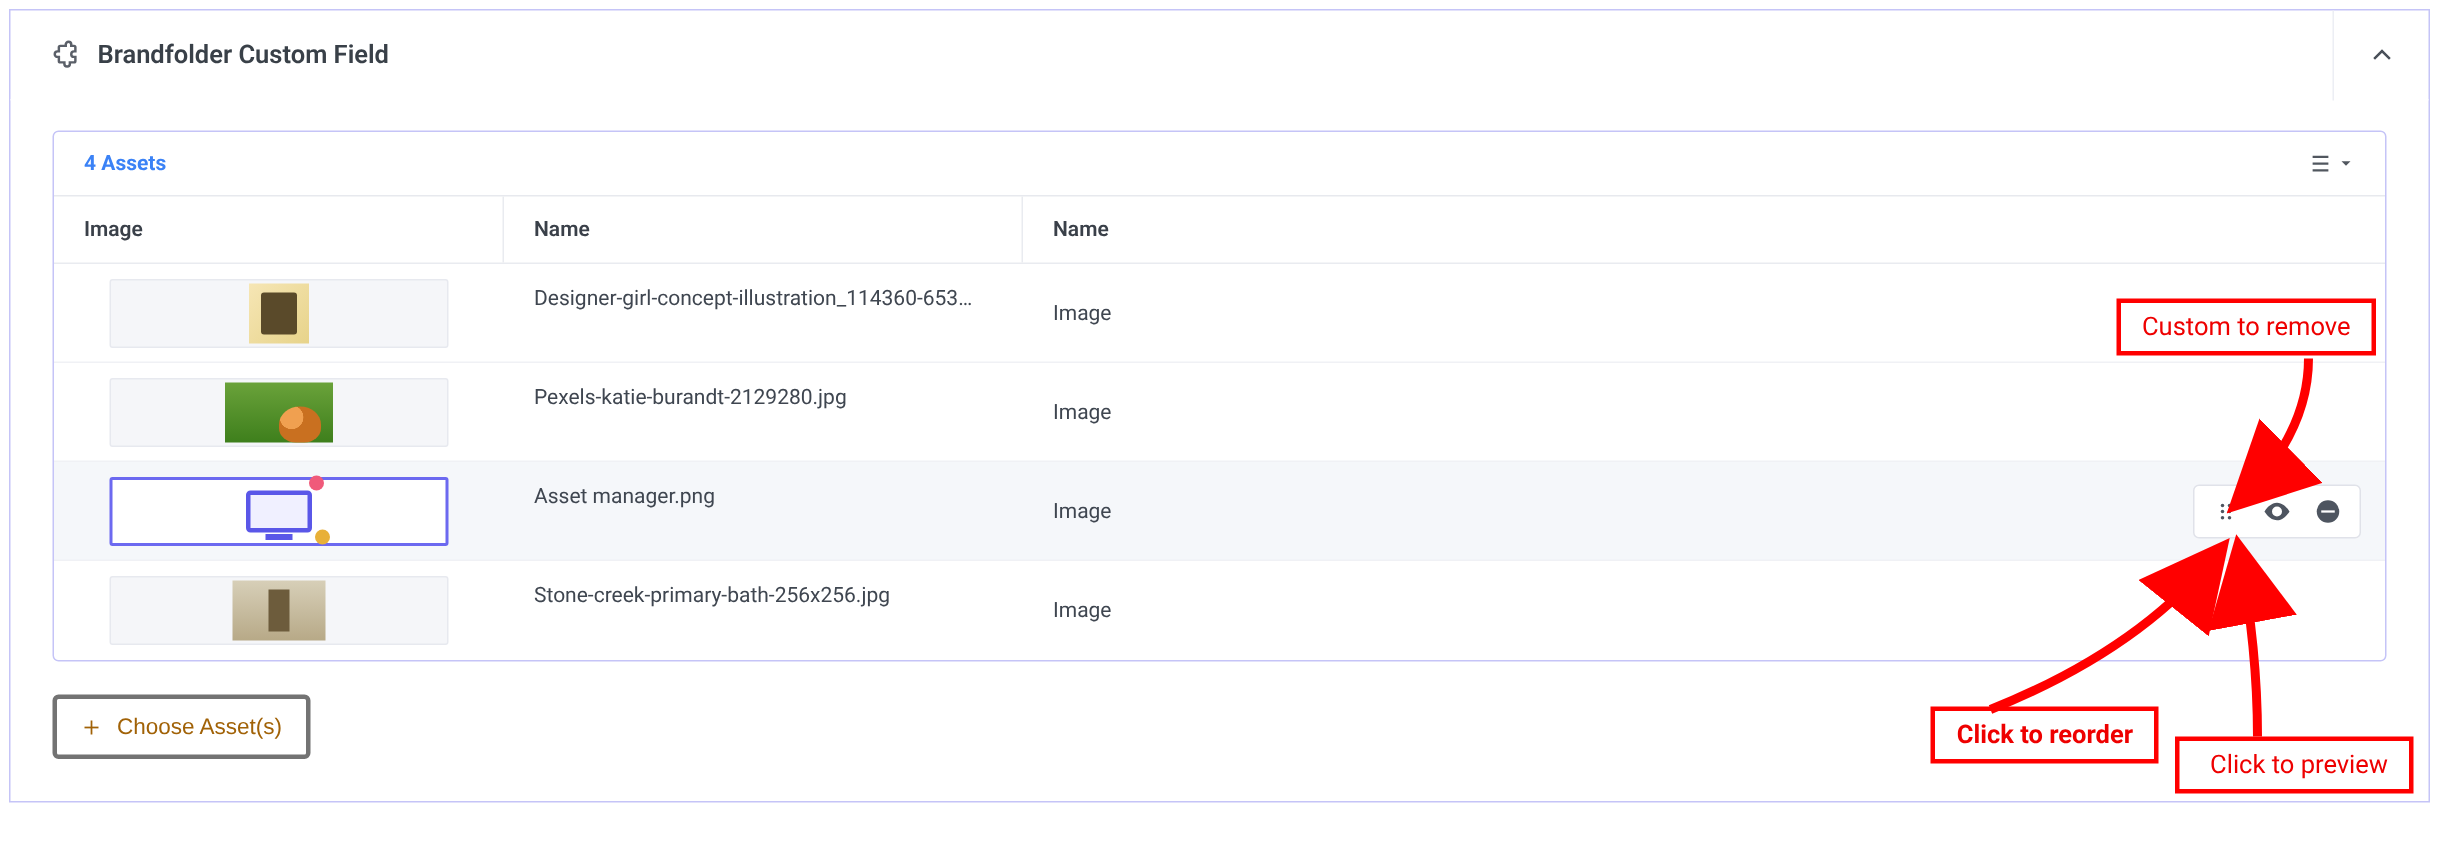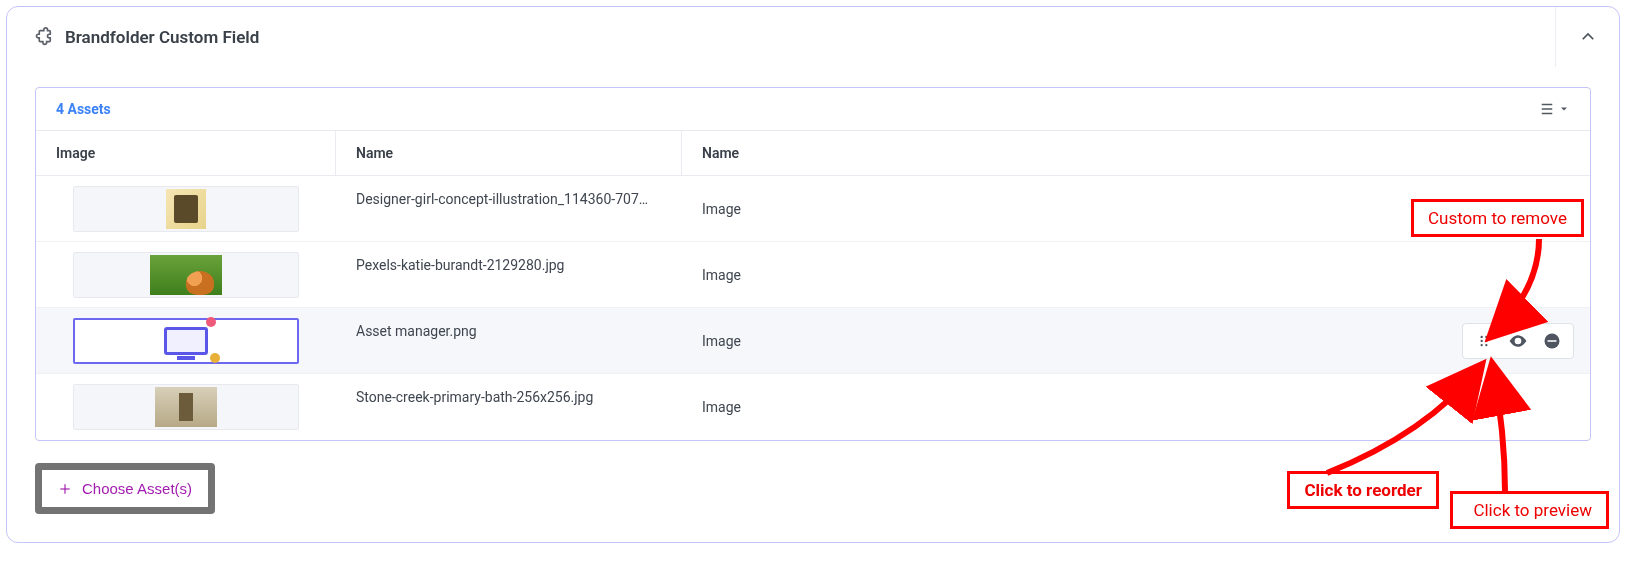--- a/index.html
+++ b/index.html
@@ -6,21 +6,21 @@
     body {
       font-family: -apple-system, BlinkMacSystemFont, "Segoe UI", Roboto, Helvetica, Arial, sans-serif;
       background: #fff;
       color: #3a424d;
       font-size: 14px;
       padding: 0;
     }
     .outer-panel {
       margin: 6px;
       border: 1px solid #c5c4f7;
-      border-radius: 12px;
+      border-radius: 0;
       background: #fff;
     }
     .panel-header {
       display: flex;
       align-items: center;
       height: 60px;
       padding: 0 24px;
       border-bottom: 1px solid #fff;
     }
     .panel-header .puzzle-icon {
@@ -130,24 +130,24 @@
     .act-btn {
       width: 22px; height: 22px;
       display:flex; align-items:center; justify-content:center;
       color: #4e5560;
       cursor:pointer;
     }
 
     .choose-btn {
       margin-top: 22px;
       display:inline-flex; align-items:center;
-      border: 7px solid #737373;
+      border: 3px solid #737373;
       border-radius: 4px;
       padding: 10px 16px;
-      color: #a21caf;
+      color: #a16207;
       font-size: 15px;
       cursor:pointer;
       background:#fff;
     }
     .choose-btn .plus { width:14px; height:14px; margin-right:10px; }
 
     
     .callout {
       position: absolute;
       z-index: 50;
@@ -217,21 +217,21 @@
 
       <div id="rows">
           <div class="row">
             <div class="cell image">
               <div class="thumb-frame">
                 <div class="thumb">
                   <div class="img1"></div>
                 </div>
               </div>
             </div>
-            <div class="cell name">Designer-girl-concept-illustration_114360-707…</div>
+            <div class="cell name">Designer-girl-concept-illustration_114360-653…</div>
             <div class="cell">Image</div>
           </div>
           <div class="row">
             <div class="cell image">
               <div class="thumb-frame">
                 <div class="thumb">
                   <div class="img2"></div>
                 </div>
               </div>
             </div>

